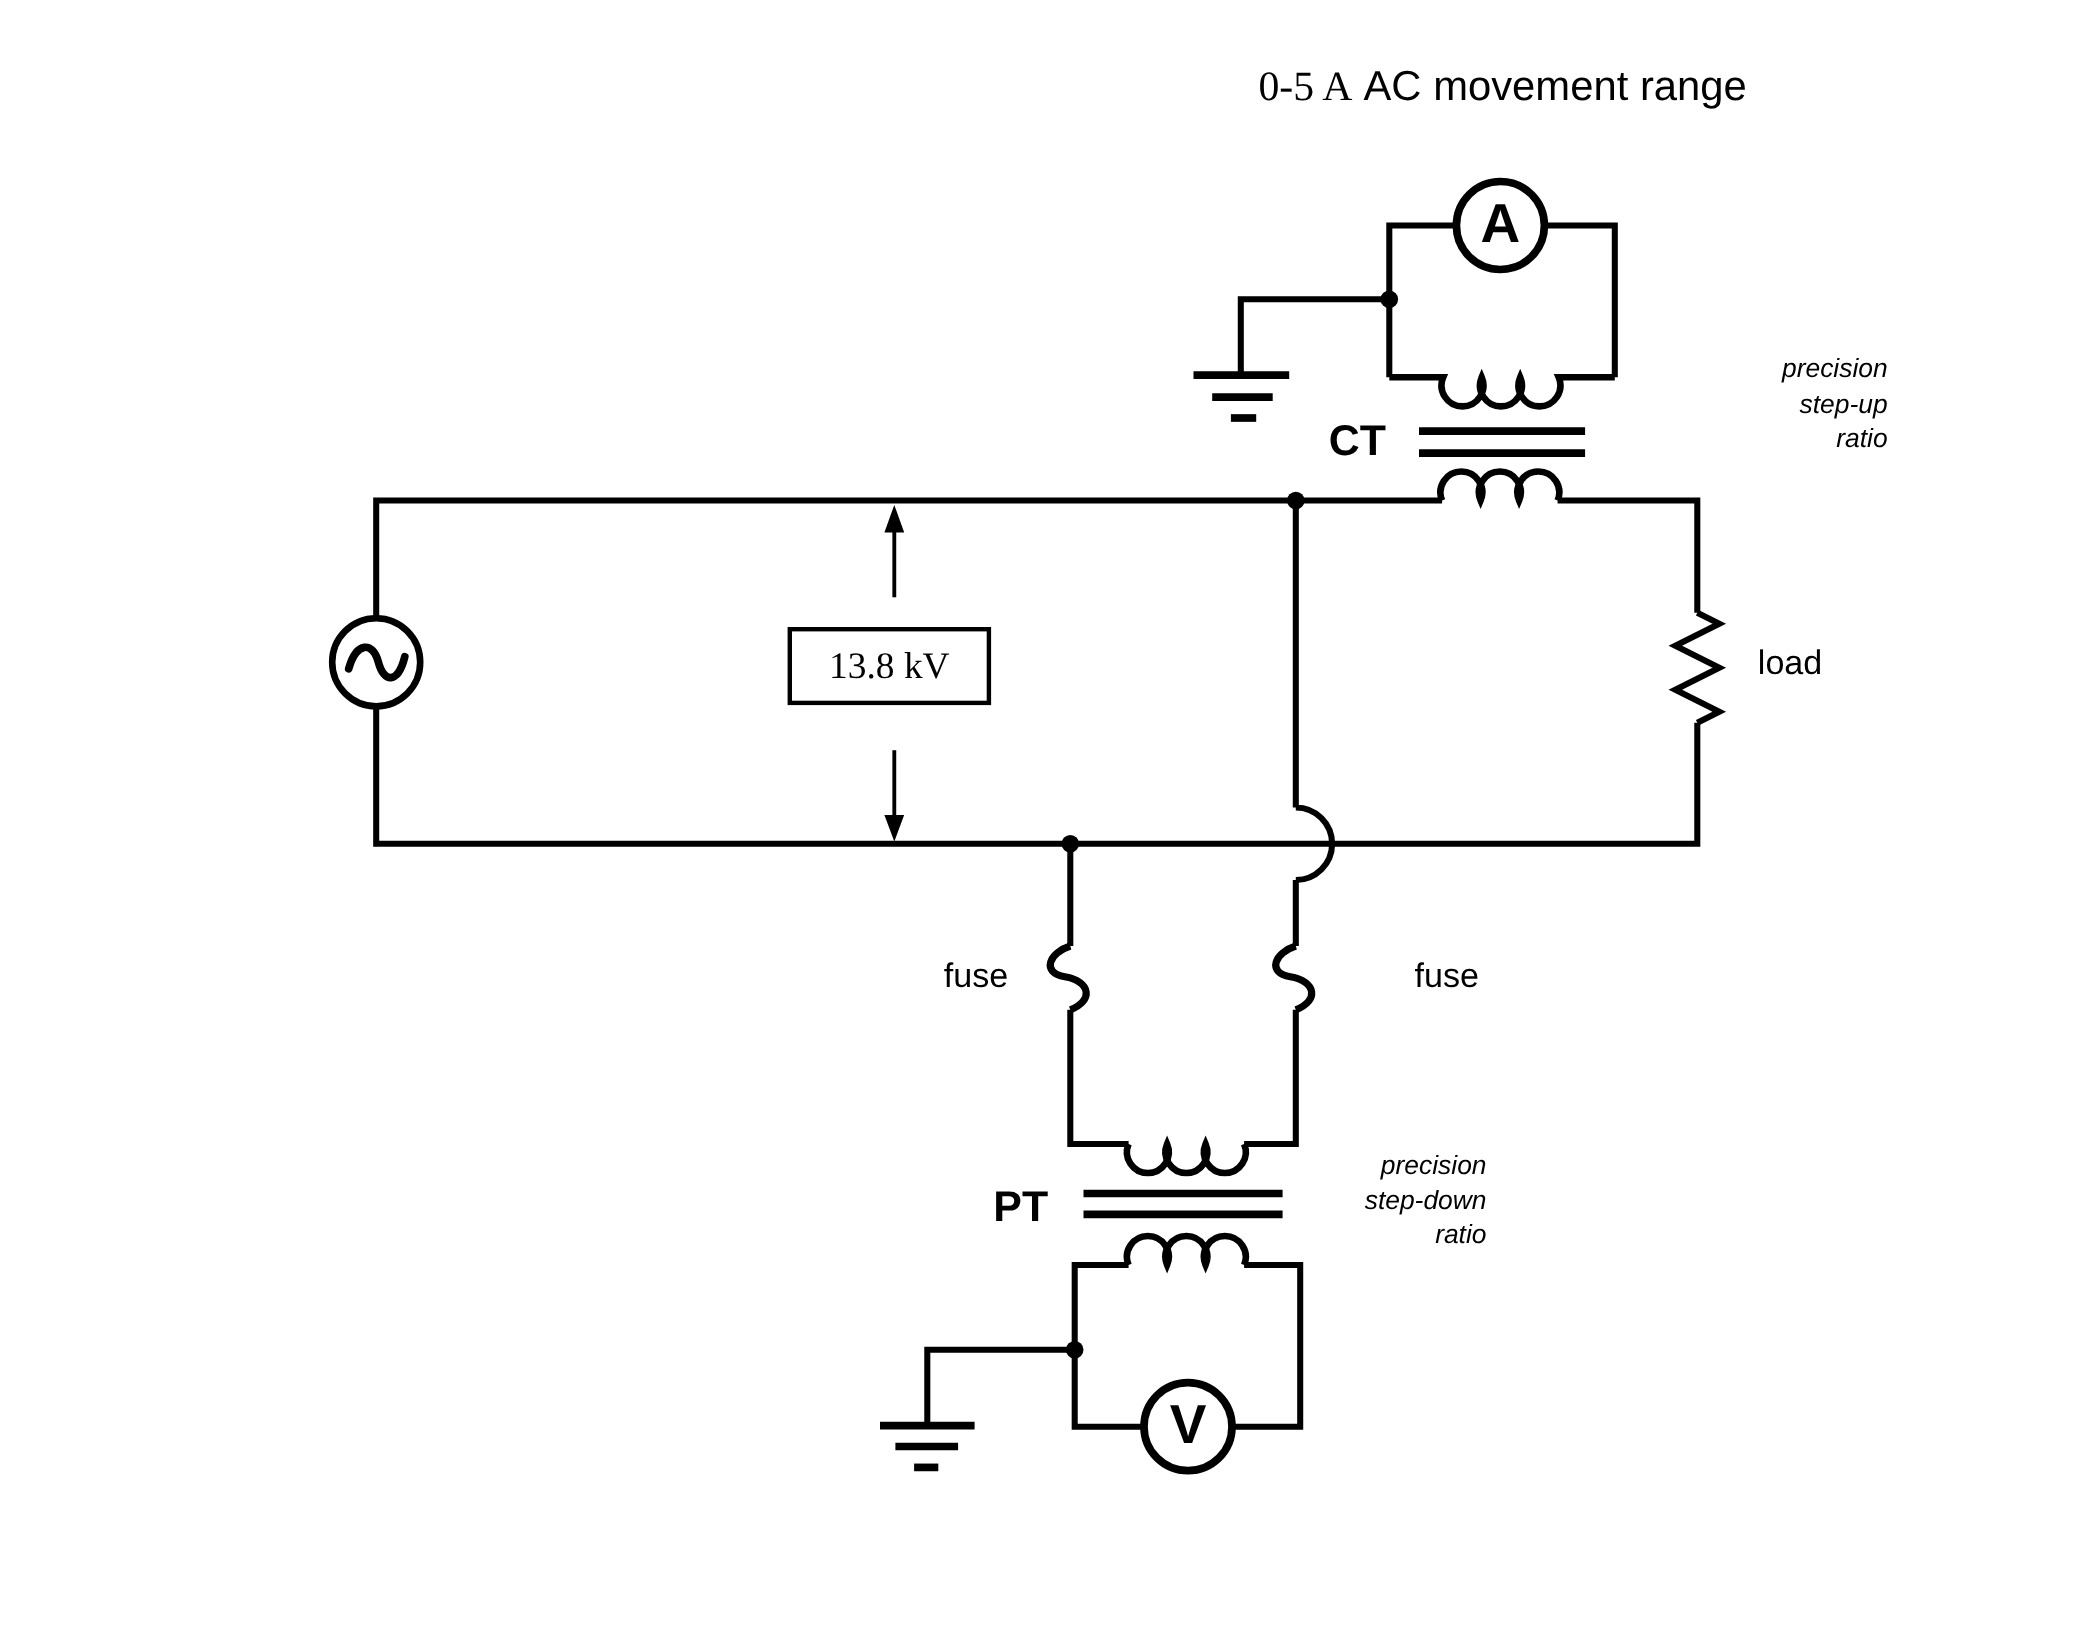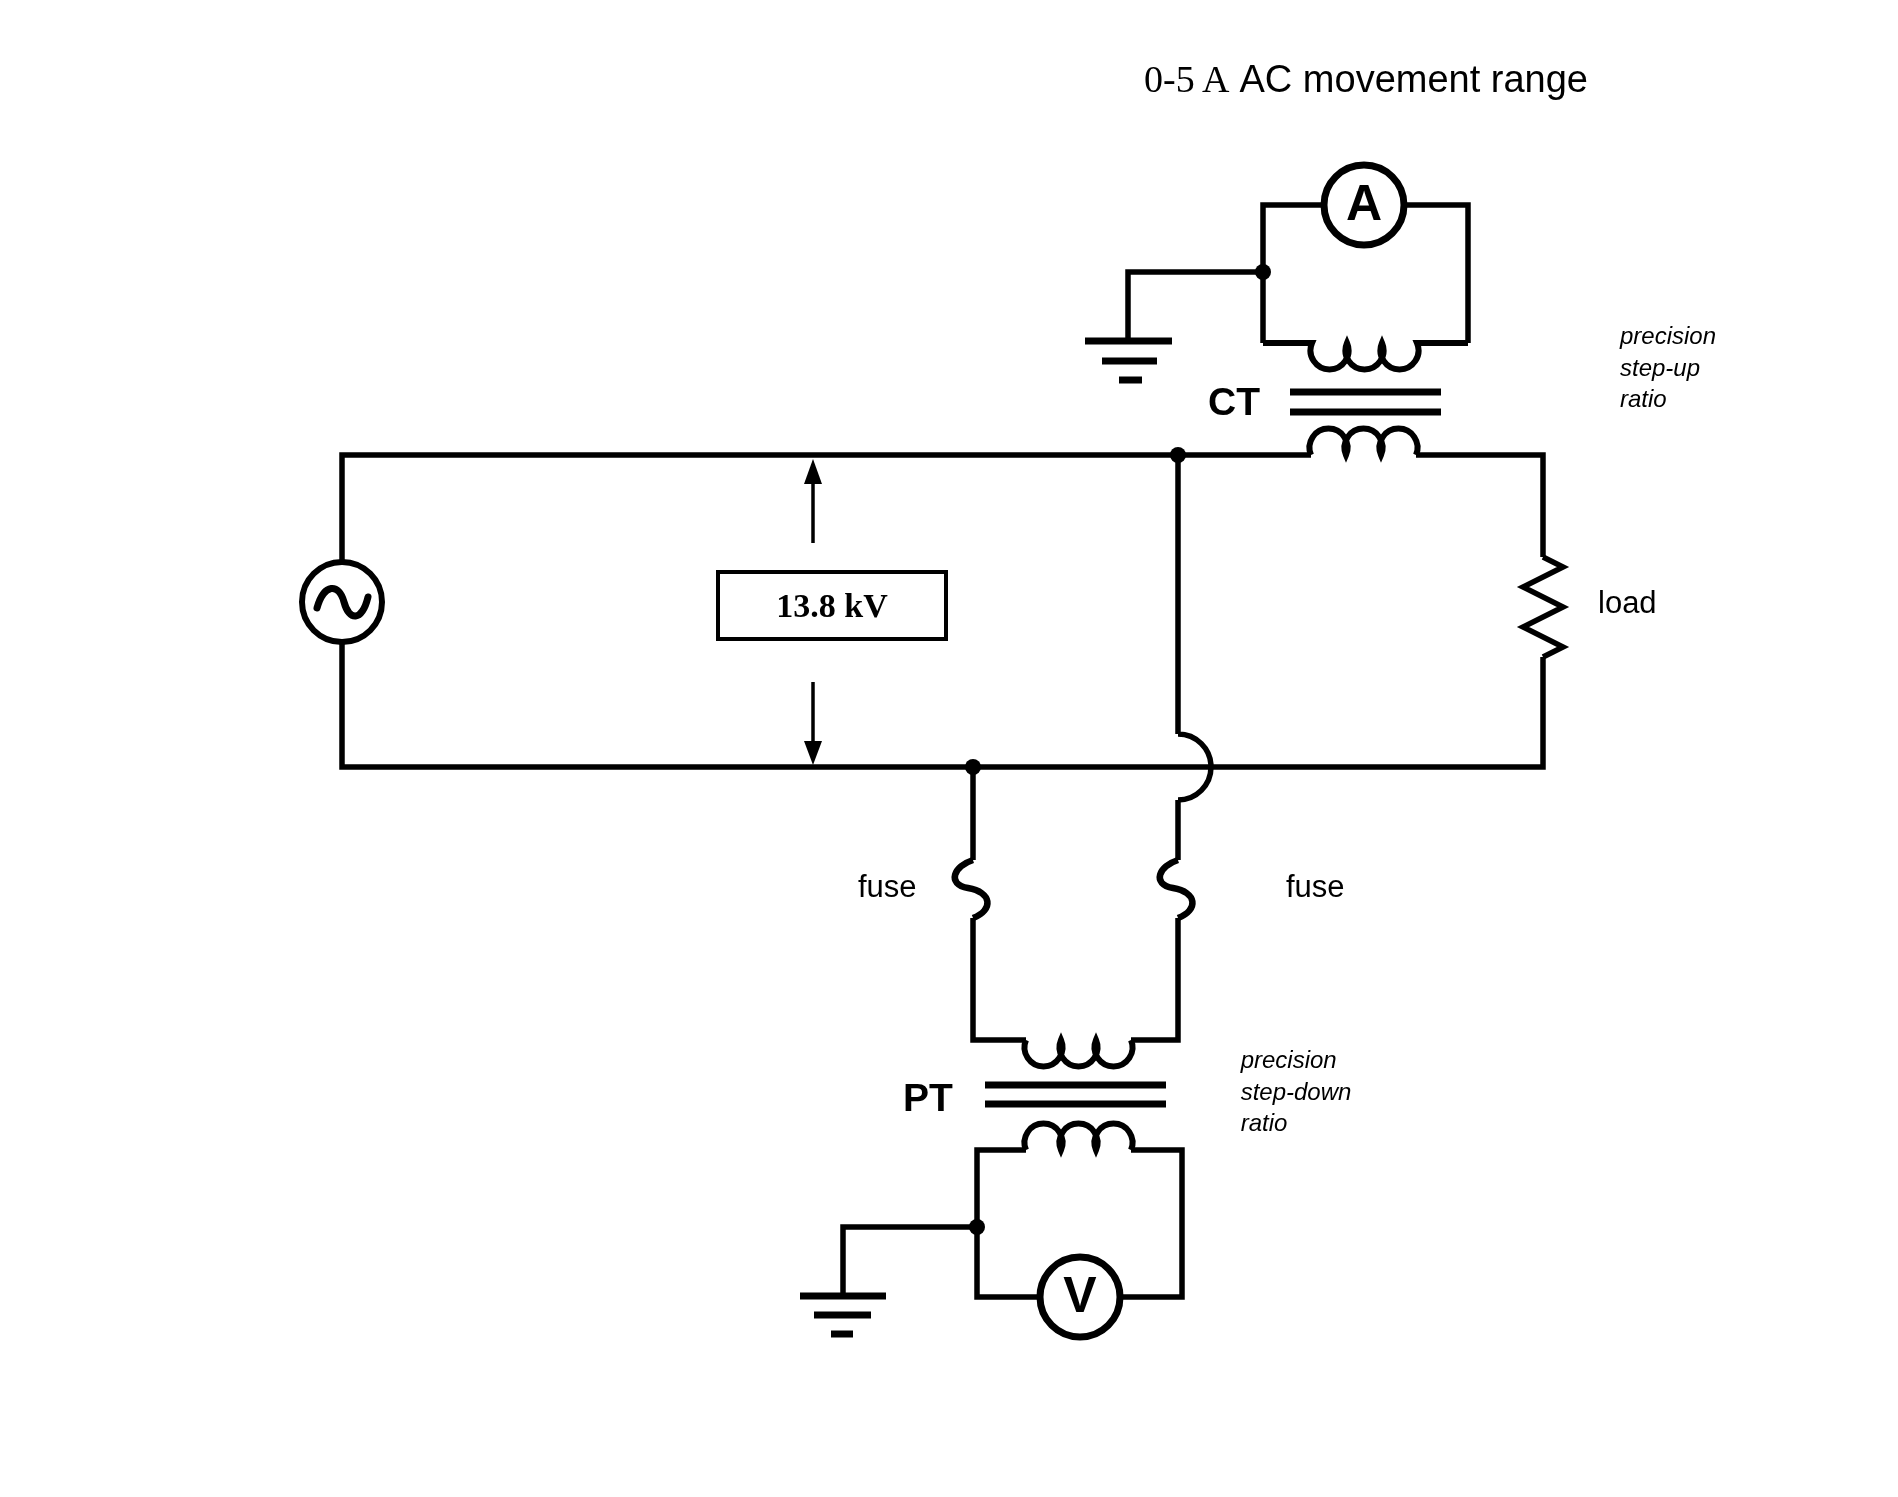--- a/index.html
+++ b/index.html
@@ -9,36 +9,36 @@
     background:#fff;
     font-family:"Liberation Sans",sans-serif;
     color:#000;
     overflow:hidden;
   }
   #circuit-svg{position:absolute;left:0;top:0;}
   .lbl{position:absolute;color:#000;white-space:nowrap;line-height:1.25;}
   .sans{font-family:"Liberation Sans",sans-serif;}
   .serif{font-family:"Liberation Serif","DejaVu Serif",serif;}
   .italic{font-style:italic;}
-  .center{transform:translateX(-50%);text-align:left;}
+  .center{transform:translateX(-50%);text-align:right;}
   .title{font-size:38px;}
   .title .serif{margin-right:10px;}
   .small-title{font-size:34px;}
   .plain{font-size:31px;}
   .ratio{font-size:24px;line-height:1.32;}
   .tf{font-size:39px;font-weight:700;}
   .meter-letter{
     position:absolute;font-size:50px;font-weight:700;
     transform:translate(-50%,-54%);
   }
   #voltage-box{
-    position:absolute;left:716px;top:570px;width:232px;height:71px;
+    position:absolute;left:716px;top:570px;width:185px;height:71px;
     border:4px solid #000;box-sizing:border-box;
     display:flex;align-items:center;justify-content:center;
-    font-size:34px;background:#fff;font-weight:bold;
+    font-size:34px;background:#fff;
   }
 </style>
 </head>
 <body>
 
 <div id="stage">
 
   <svg id="circuit-svg" width="1898" height="1497" viewBox="0 0 1898 1497">
     <g stroke="#000" fill="none" stroke-width="5.5">
 

